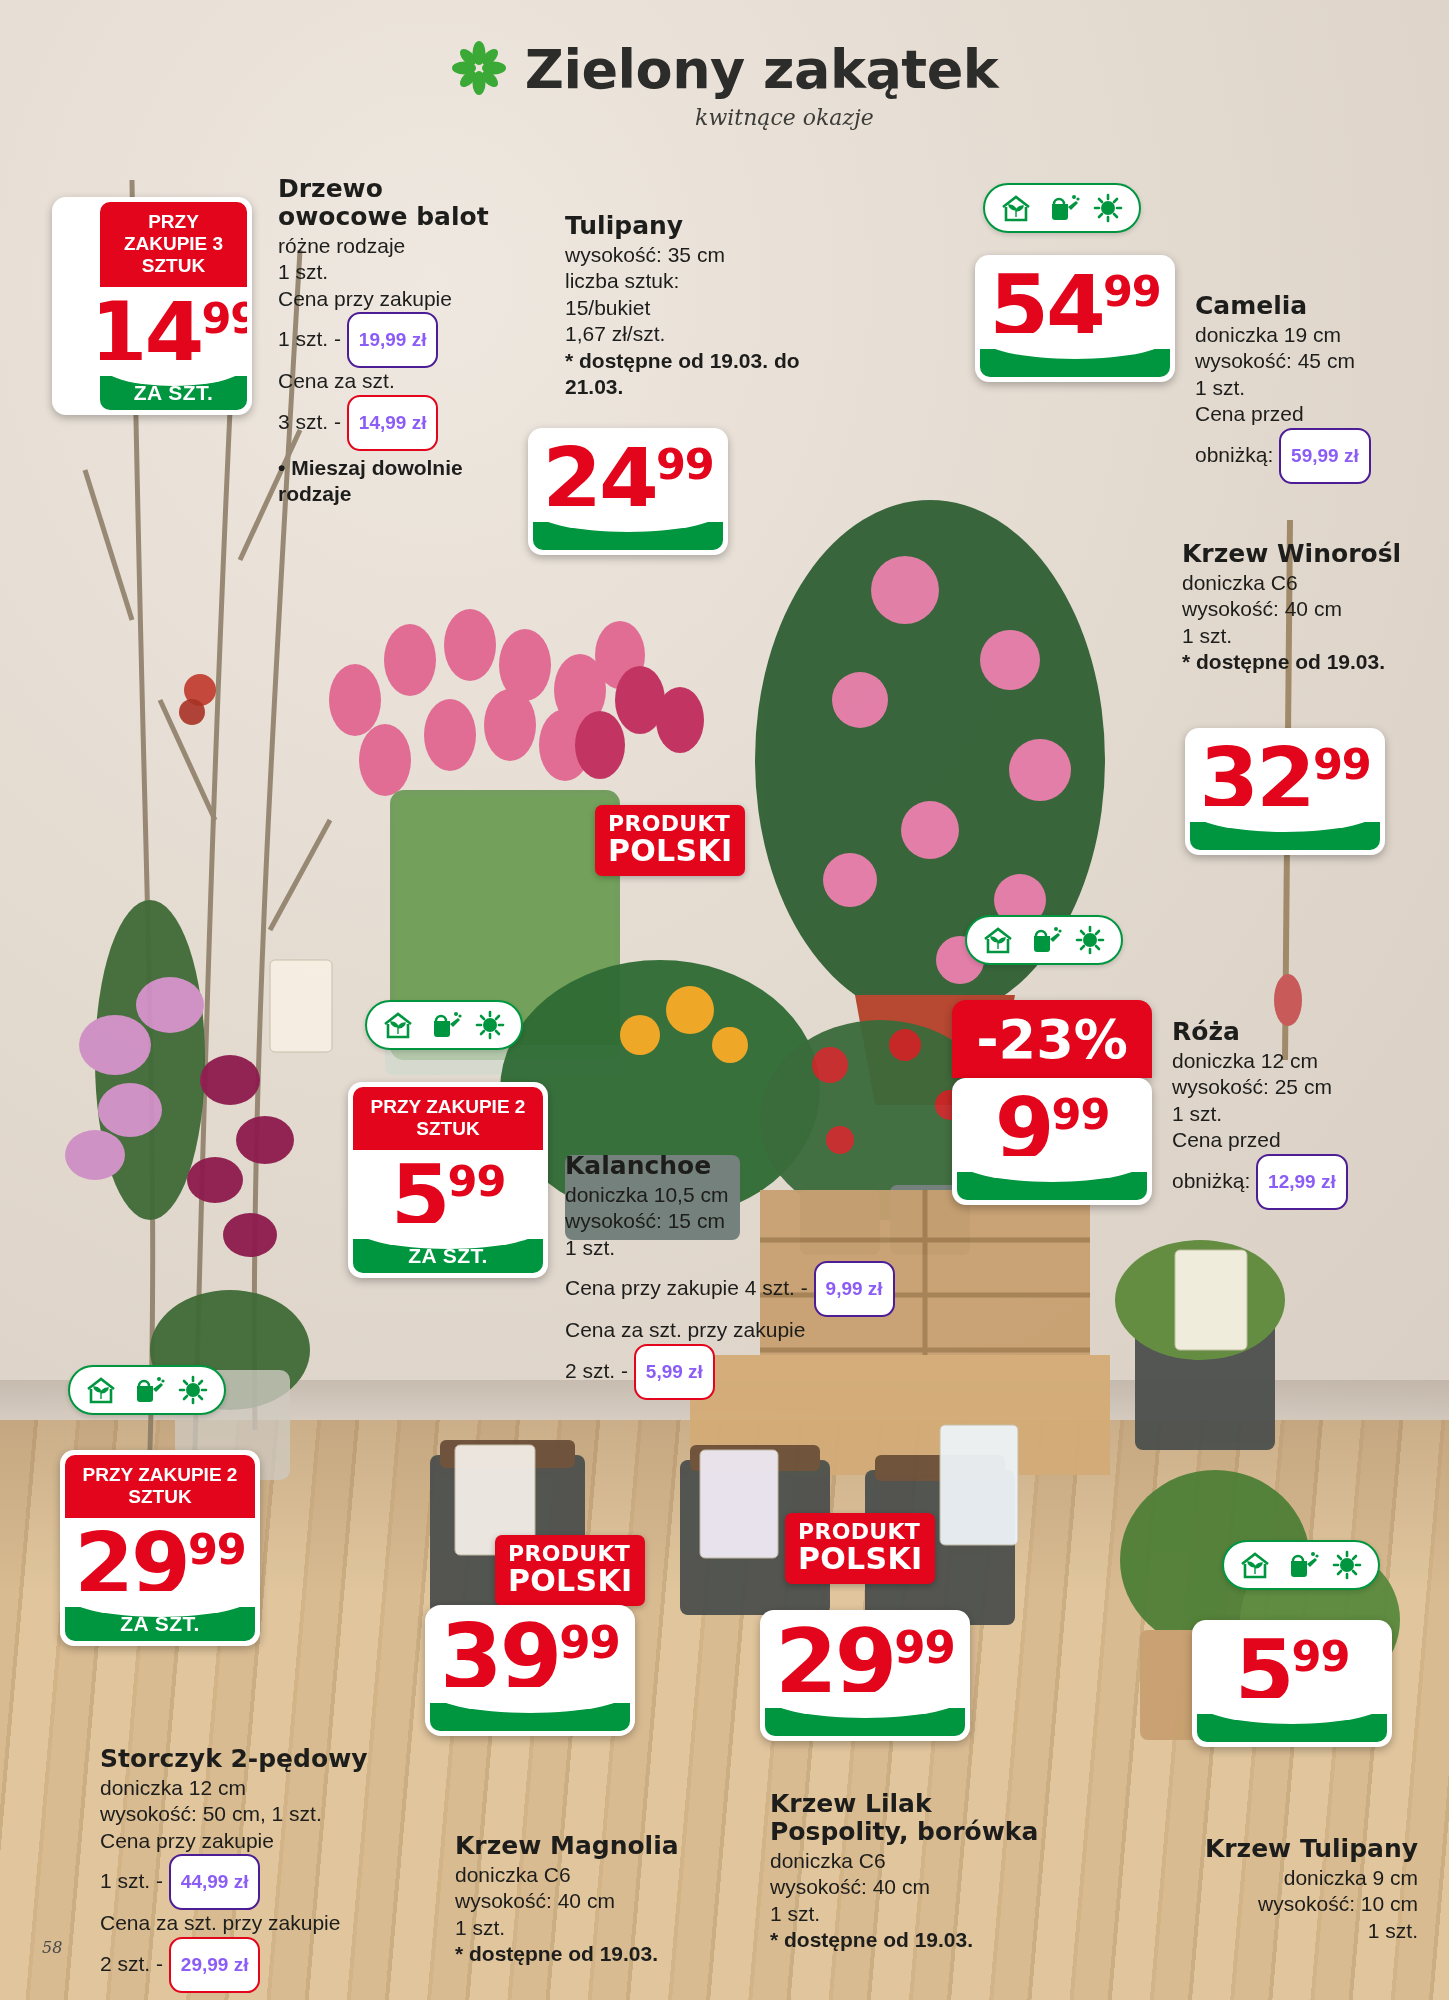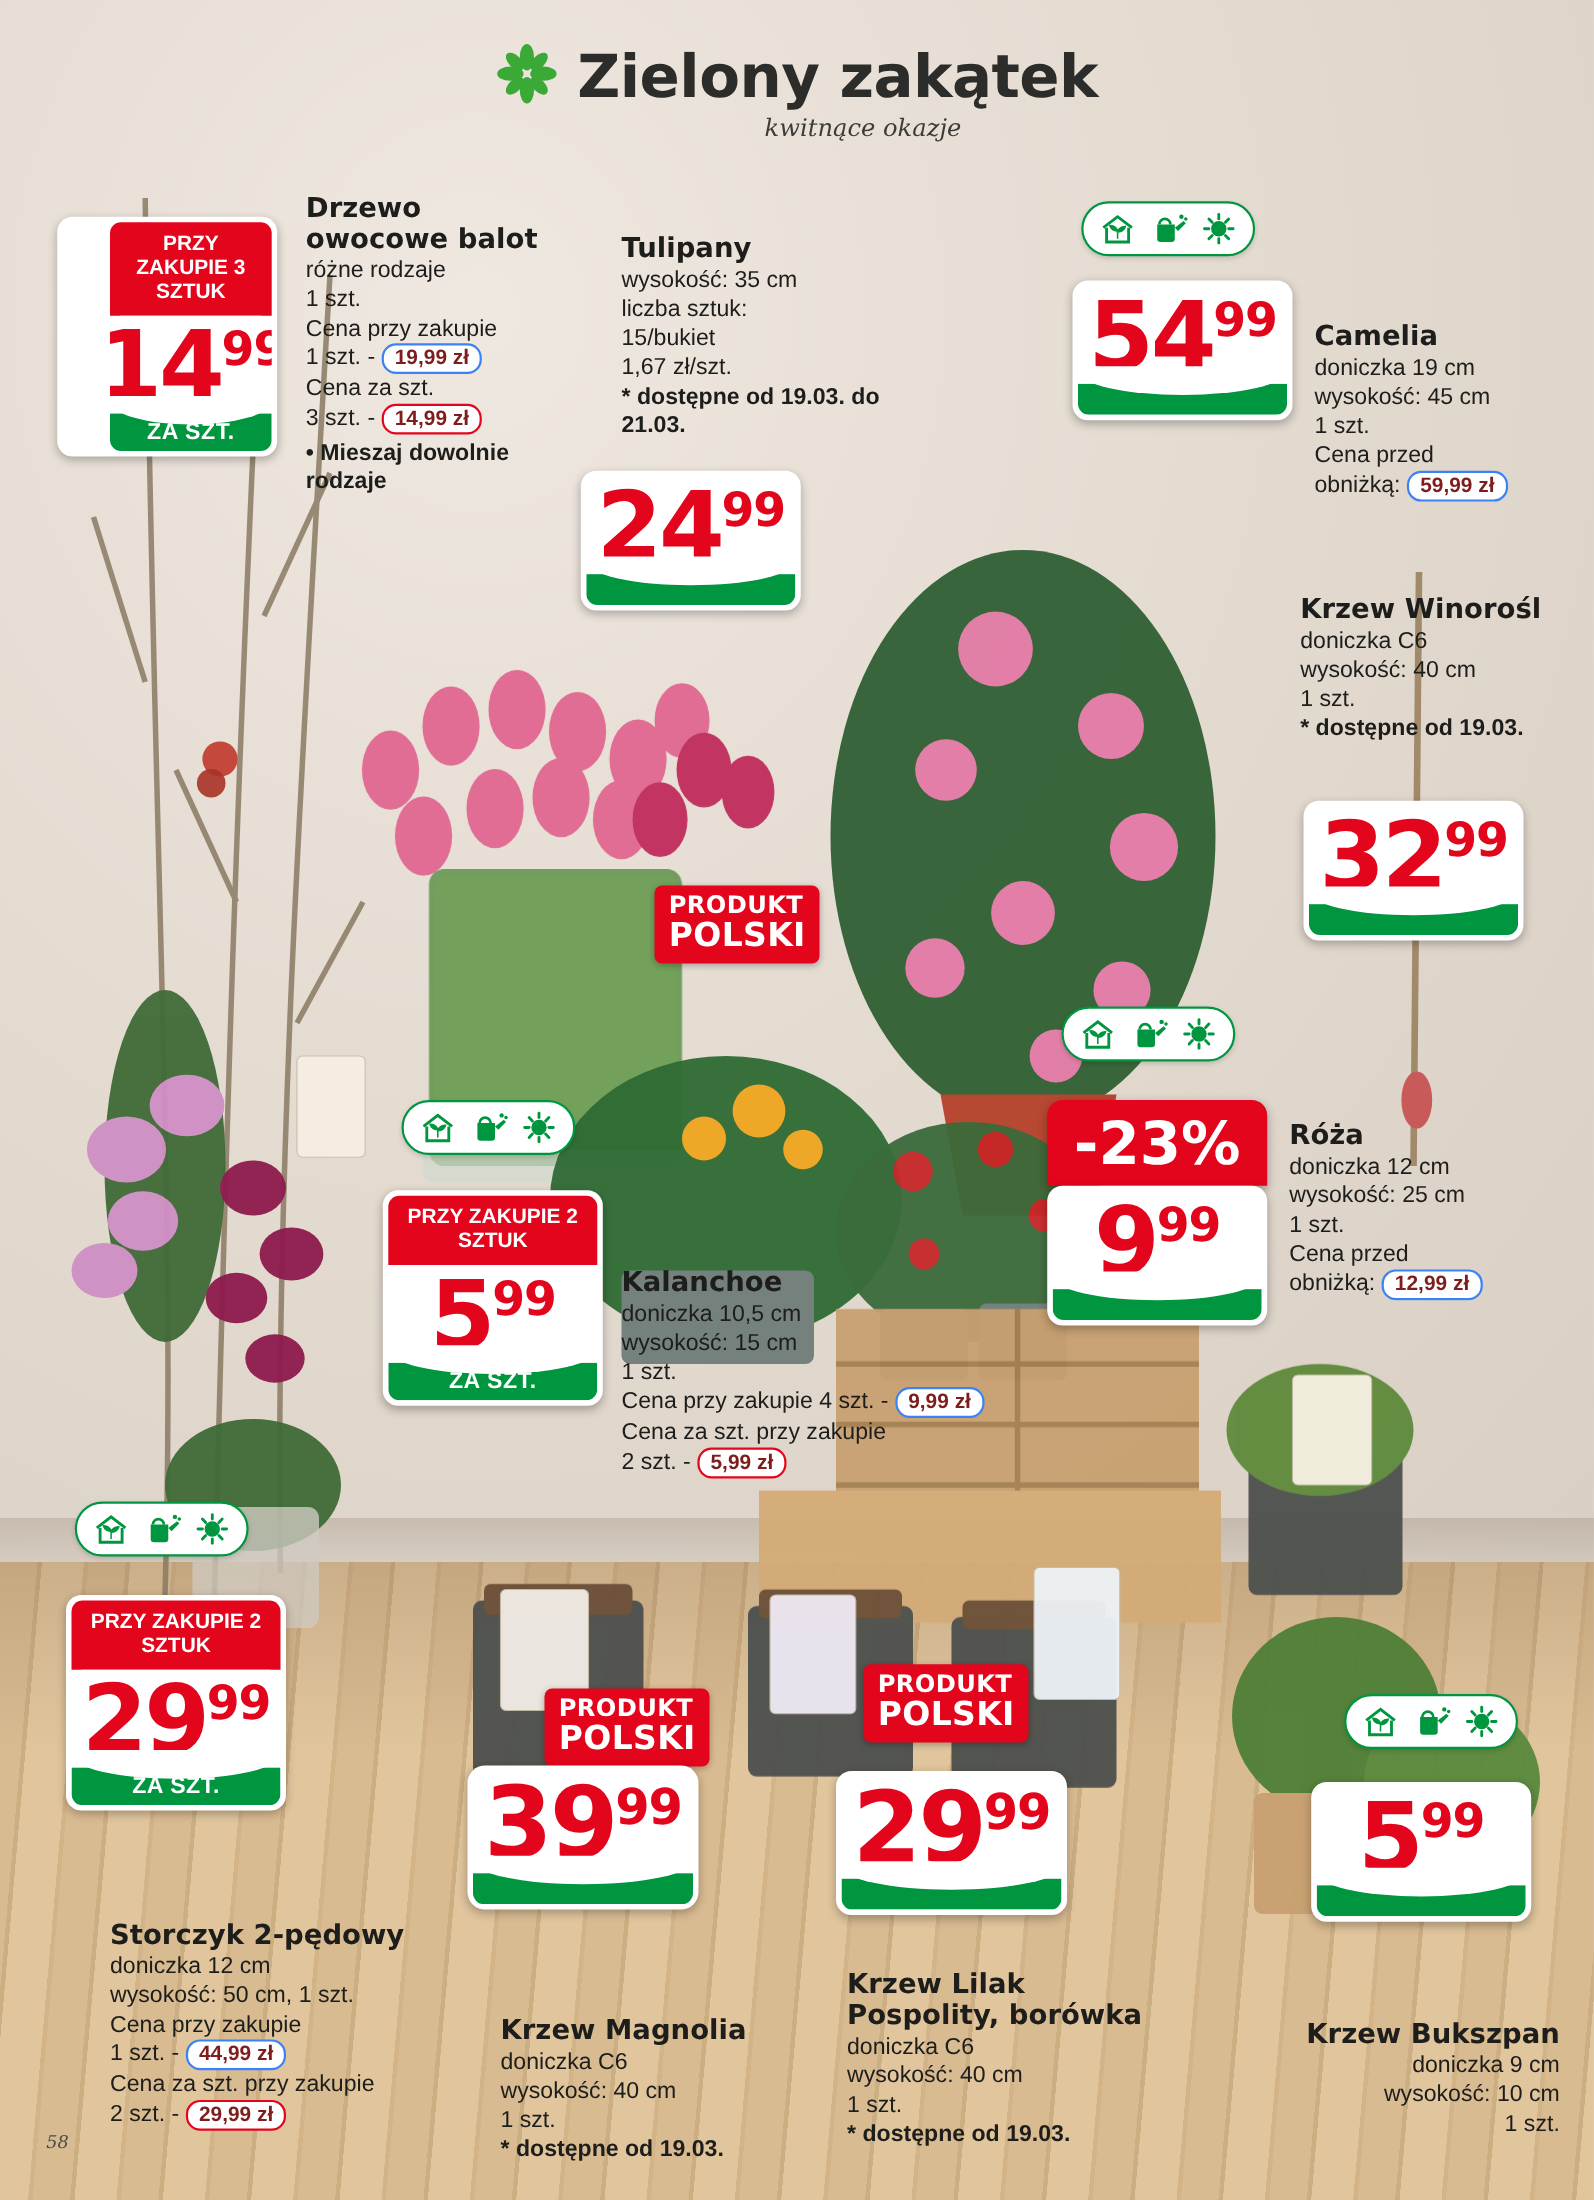--- a/index.html
+++ b/index.html
@@ -93,22 +93,22 @@
 
   
   .prod{ position:absolute; color:#1d1d1b; }
   .prod h3{
     margin:0 0 2px 0; font-size:25px; font-weight:bold; line-height:1.12;
     font-family:"DejaVu Sans", sans-serif;
   }
   .prod p{ margin:0; font-size:21px; line-height:1.26; }
   .prod .bold{ font-weight:bold; }
   .pill{
-    display:inline-block; background:#fff; border:2px solid #3b82f6;
-    border-radius:13px; padding:0 10px; font-weight:bold; color:#7f1d1d;
+    display:inline-block; background:#fff; border:2px solid #4c1d95;
+    border-radius:13px; padding:14px 10px; font-weight:bold; color:#8b5cf6;
     font-size:19px; line-height:24px; white-space:nowrap;
   }
 
   
   .polski{
     position:absolute; background:#e3051b; color:#fff; font-weight:bold;
     border-radius:7px; padding:7px 13px 9px; line-height:1.05;
     box-shadow:0 2px 6px rgba(0,0,0,.25);
     font-family:"DejaVu Sans", sans-serif;
   }
@@ -663,19 +663,19 @@
   <div class="tag-inner">
     <div class="tag-price" style="font-size:86px;">
       <span class="int">5</span>
       <span class="dec">99</span>
     </div>
     <div class="swoosh" style="height:28px;"></div>
   </div>
 </div>
 
 <div class="prod" style="left:1148px; top:1835px; width:270px; text-align:right;">
-  <h3>Krzew Bukszpan</h3>
+  <h3>Krzew Tulipany</h3>
   <p>doniczka 9 cm</p>
   <p>wysokość: 10 cm</p>
   <p>1 szt.</p>
 </div>
 
 <div class="pageno">58</div>
 
 </body></html>

